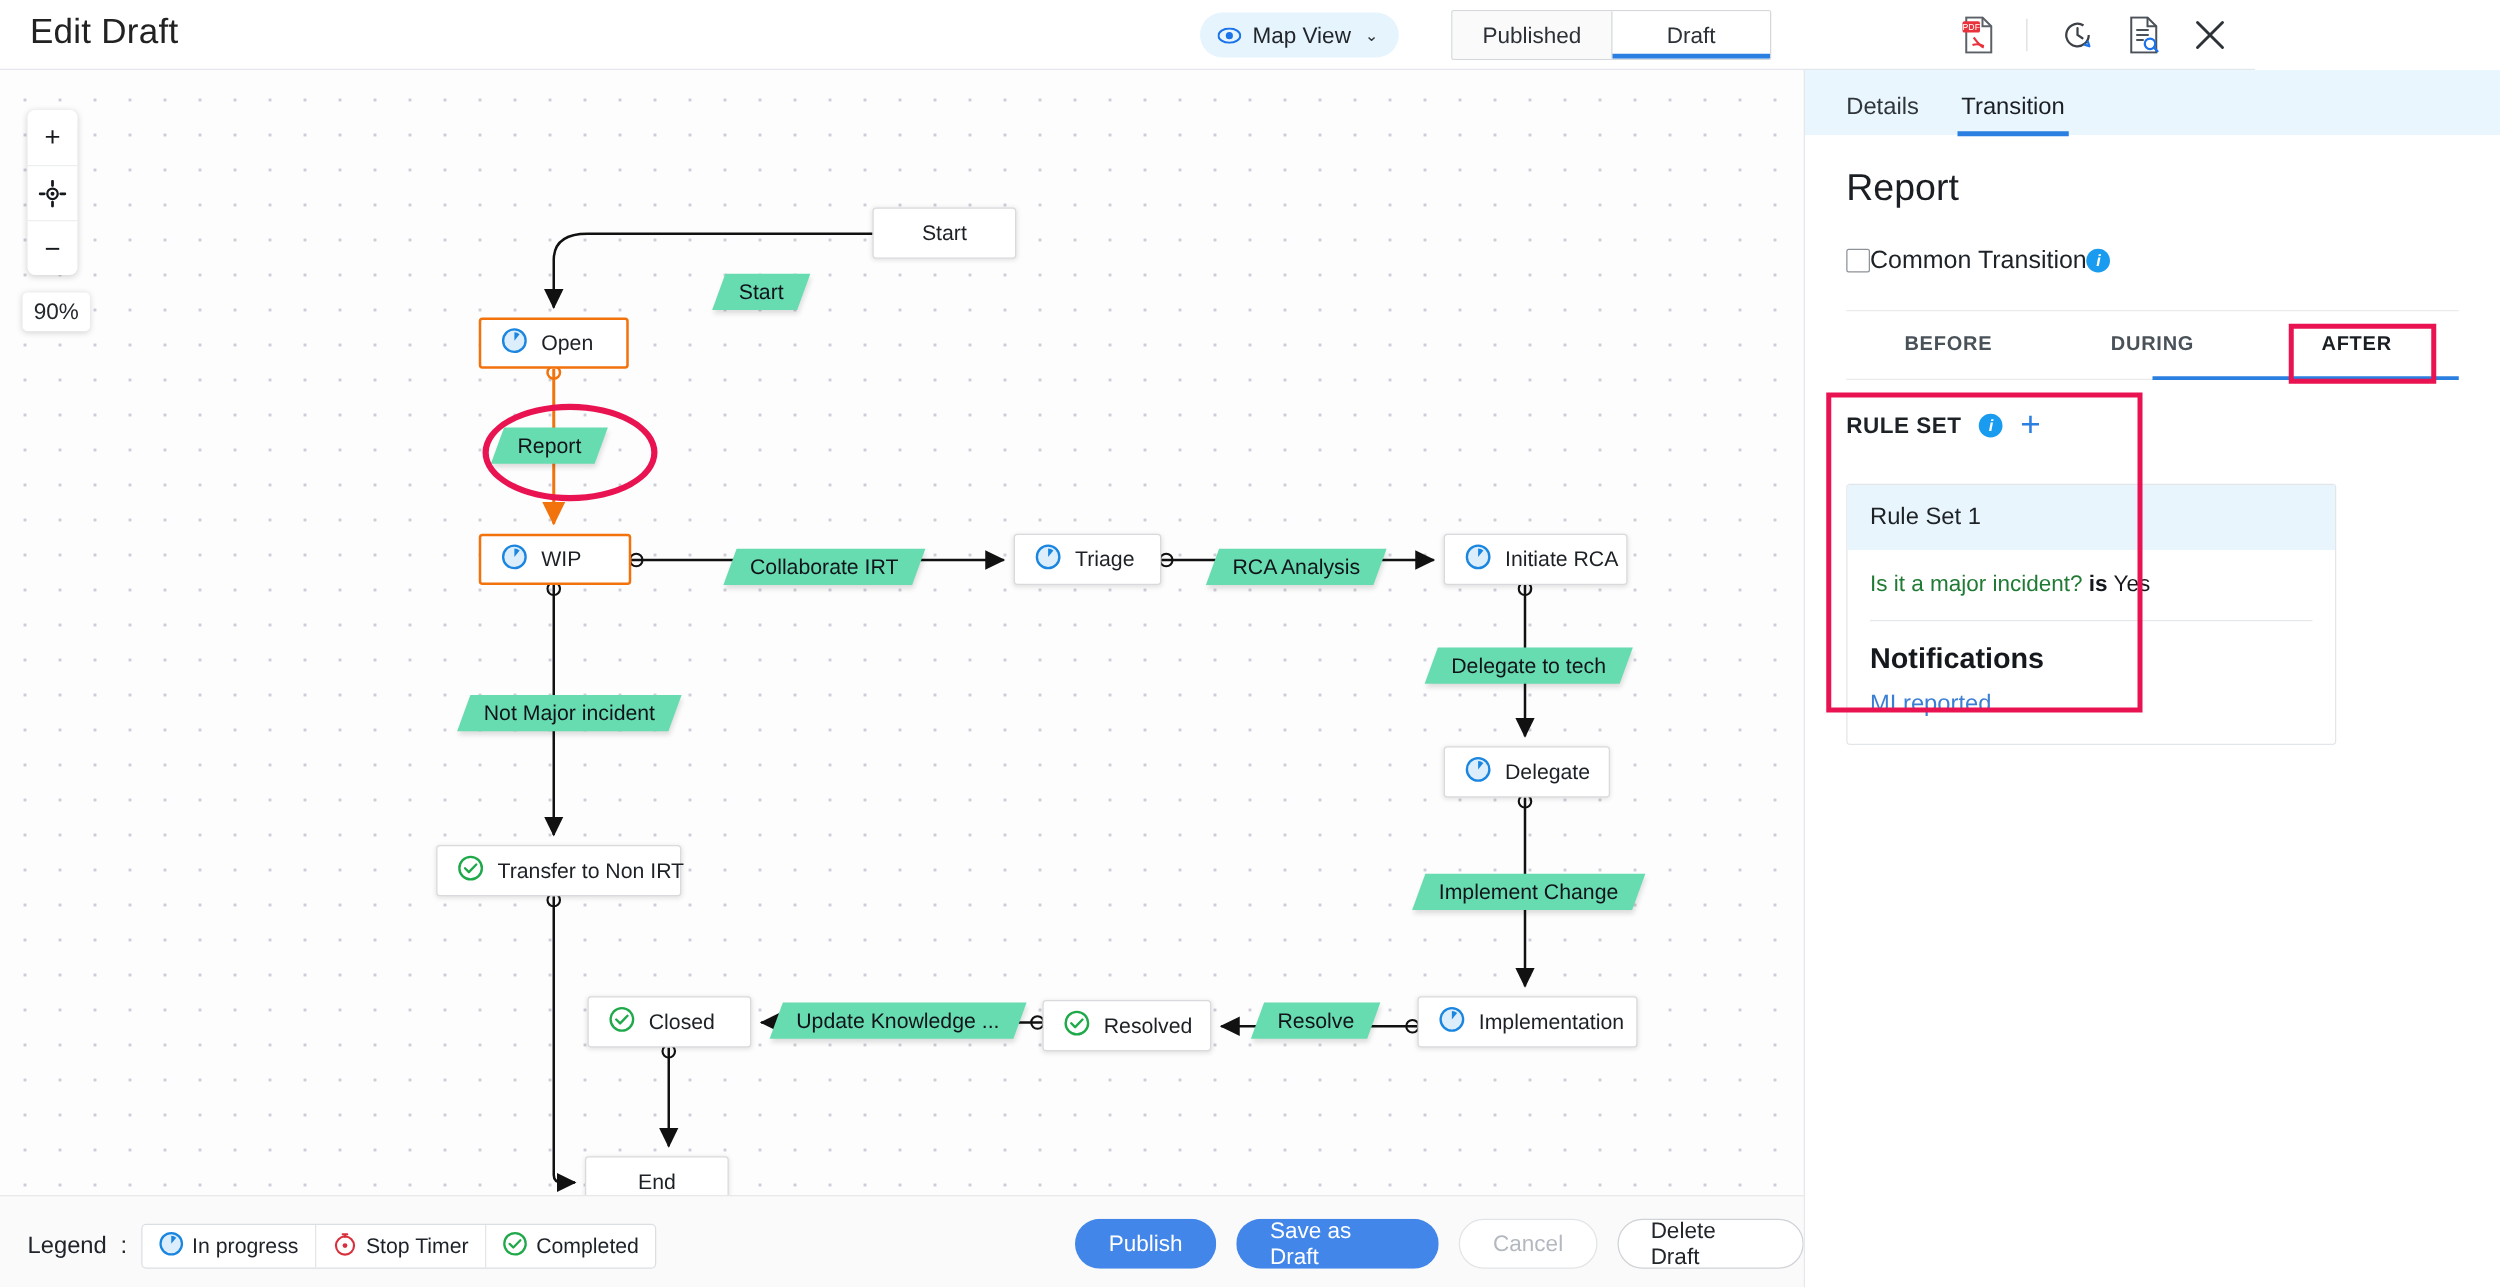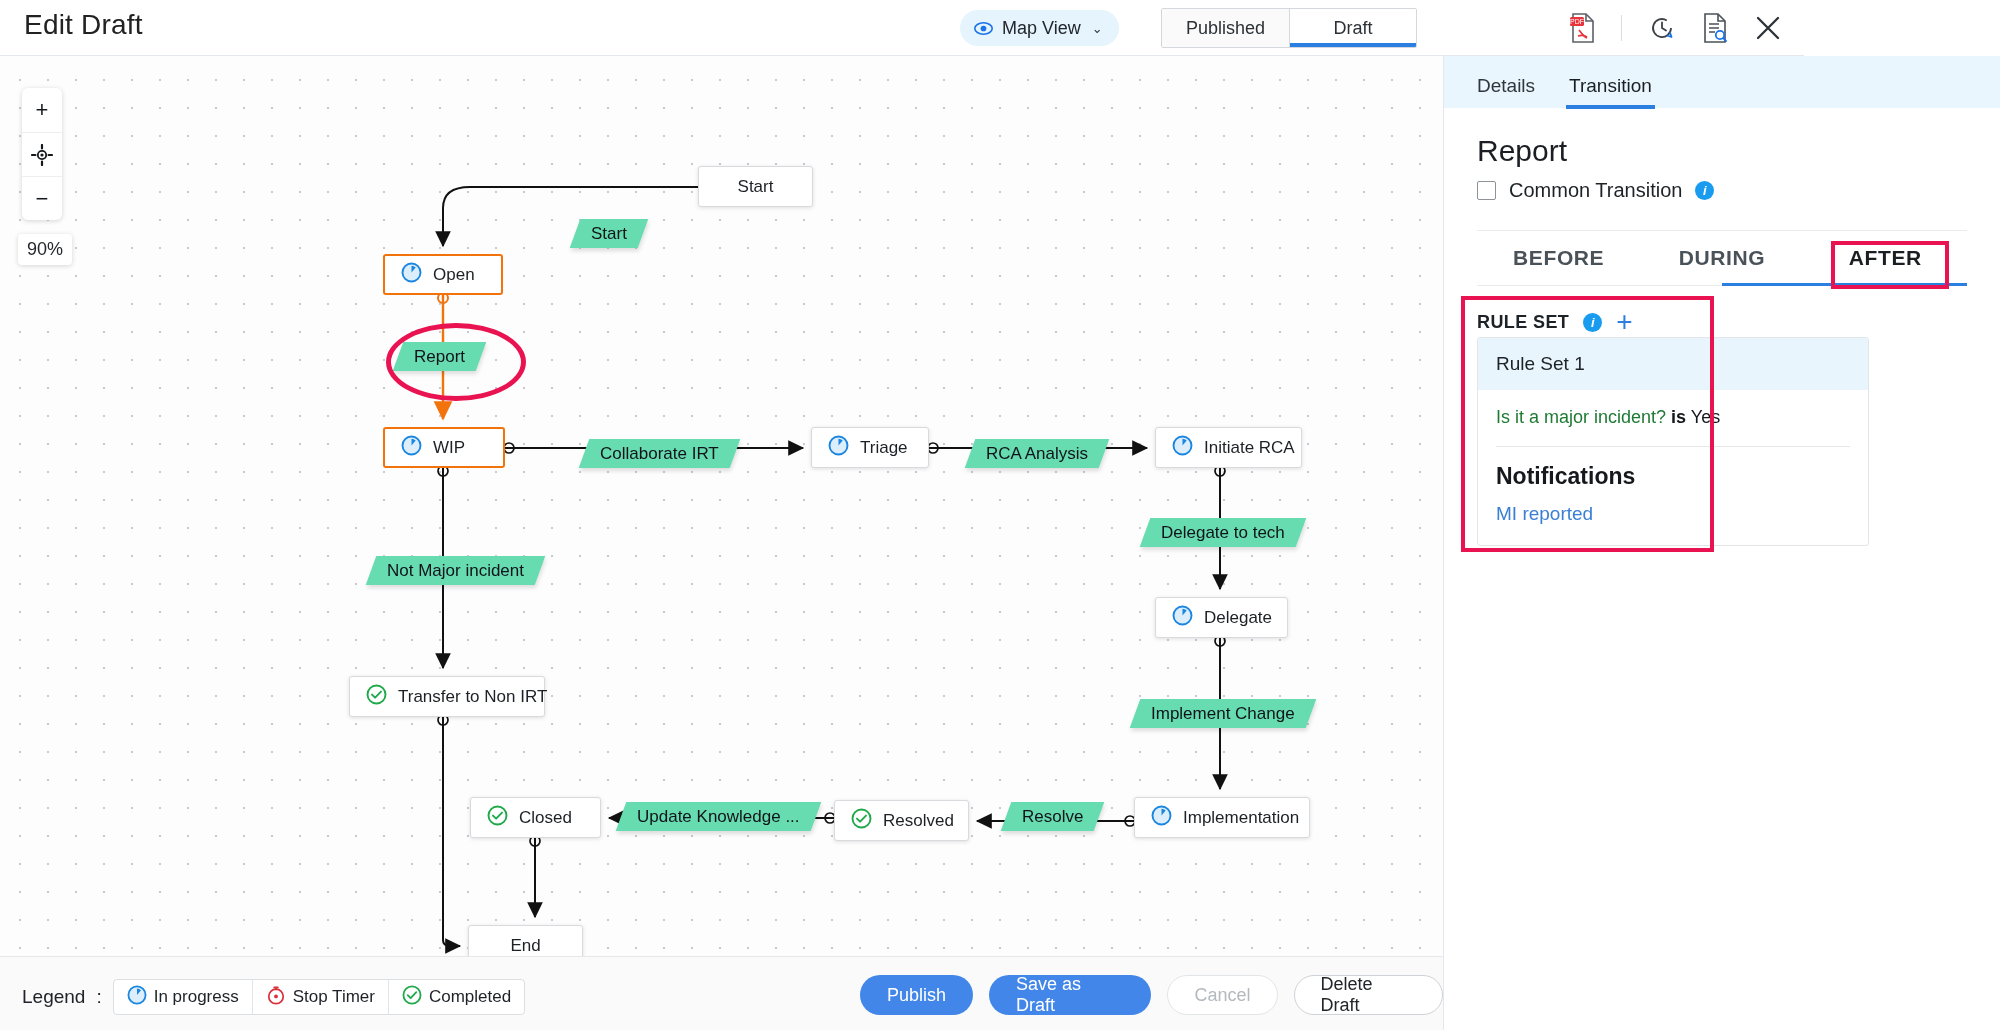--- a/index.html
+++ b/index.html
@@ -147,38 +147,38 @@
     position: relative;
   }
   .ptab.active { color: #1b1f24; }
   .ptab.active::after {
     content:""; position:absolute; left:-3px; right:-3px; bottom:-1px;
     height: 4px; background:#2a7fe0;
   }
   #panel-body { padding: 26px 33px 0 33px; }
   #rep-title { font-size: 30px; color: #1b1f24; font-weight: 400; }
   #add-desc { margin-top: 20px; font-size: 19px; color: #2a7fe0; cursor: pointer; }
-  #common-row { margin-top: 11px; display: flex; align-items: center; gap: 13px; }
+  #common-row { margin-top: 29px; display: flex; align-items: center; }
   #common-cb {
     width: 19px; height: 19px; border: 1.6px solid #8d9399; border-radius: 2px;
     background: #fff; cursor: pointer;
   }
   #common-label { font-size: 20px; color: #1d2227; }
   .info-i {
     width: 19px; height: 19px; border-radius: 50%; background: #199bef; color: #fff;
     font-size: 13px; font-weight: bold; display: flex; align-items: center;
     justify-content: center; font-style: italic; cursor: pointer;
   }
 
   #phase-tabs {
     margin-top: 28px; border-top: 1px solid #e9ebed; border-bottom: 1px solid #e9ebed;
     height: 56px; display: flex; align-items: center; position: relative;
   }
   .phase {
-    flex: 1; text-align: center; font-size: 21px; font-weight: bold;
+    flex: 1; text-align: center; font-size: 16px; font-weight: bold;
     color: #4a5259; letter-spacing: .6px; cursor: pointer;
   }
   .phase.active { color: #1b1f24; }
   #phase-underline {
     position: absolute; left: 50%; right: 0; bottom: -1px; height: 3px; background: #2a7fe0;
   }
   #after-hl {
     position: absolute; right: 18px; bottom: -4px; width: 118px; height: 48px;
     border: 4px solid #ea1352; background: transparent;
   }
@@ -186,21 +186,21 @@
   #ruleset-wrap { position: relative; margin-top: 26px; }
   #ruleset-hl {
     position: absolute; left: -16px; top: -16px; width: 253px; height: 256px;
     border: 4px solid #ea1352; pointer-events: none; z-index: 4;
   }
   #ruleset-hdr { display: flex; align-items: center; gap: 14px; }
   #ruleset-label { font-size: 18px; font-weight: bold; color: #1d2227; letter-spacing: .4px; }
   #ruleset-plus { font-size: 28px; color: #2a7fe0; line-height: .6; cursor: pointer; font-weight: 300; }
 
   #rule-card {
-    margin-top: 4px; border: 1px solid #e3e6e9; border-radius: 3px;
+    margin-top: 36px; border: 1px solid #e3e6e9; border-radius: 3px;
     width: 392px; background: #fff;
   }
   #rule-card-hd {
     background: #e8f5fc; padding: 15px 18px; font-size: 19px; color: #1d2227;
     cursor: pointer;
   }
   #rule-card-bd { padding: 17px 18px 20px 18px; }
   #rule-cond { font-size: 18px; color: #1f7a34; }
   #rule-cond b { color: #15181c; }
   #rule-cond .val { color: #15181c; }

